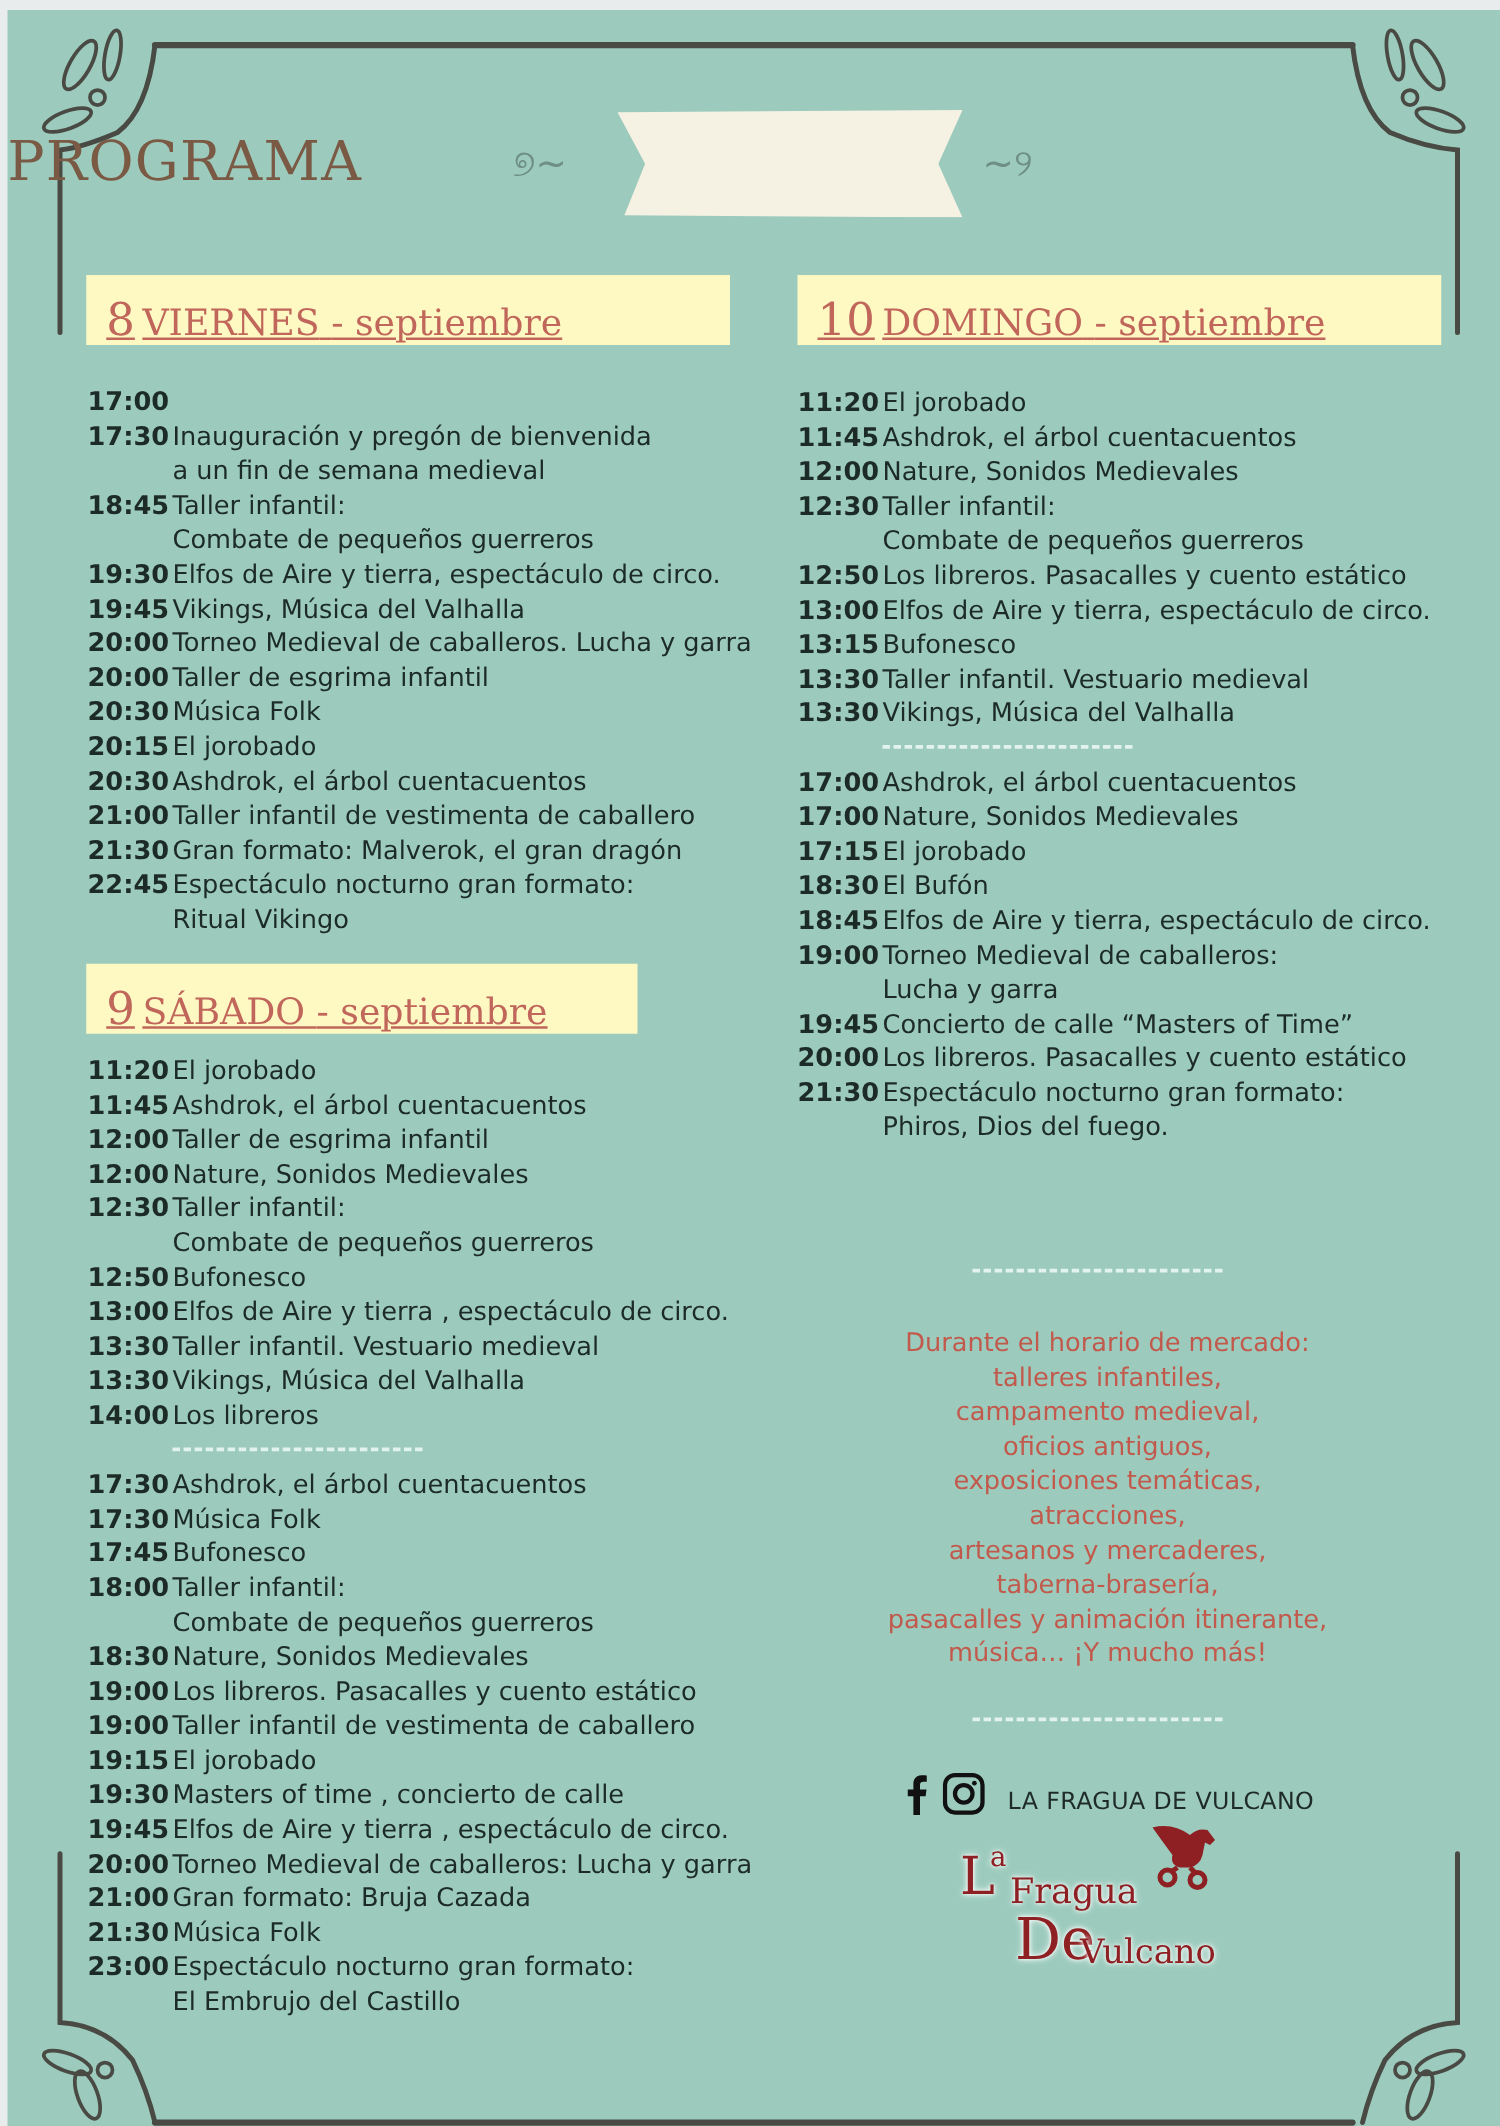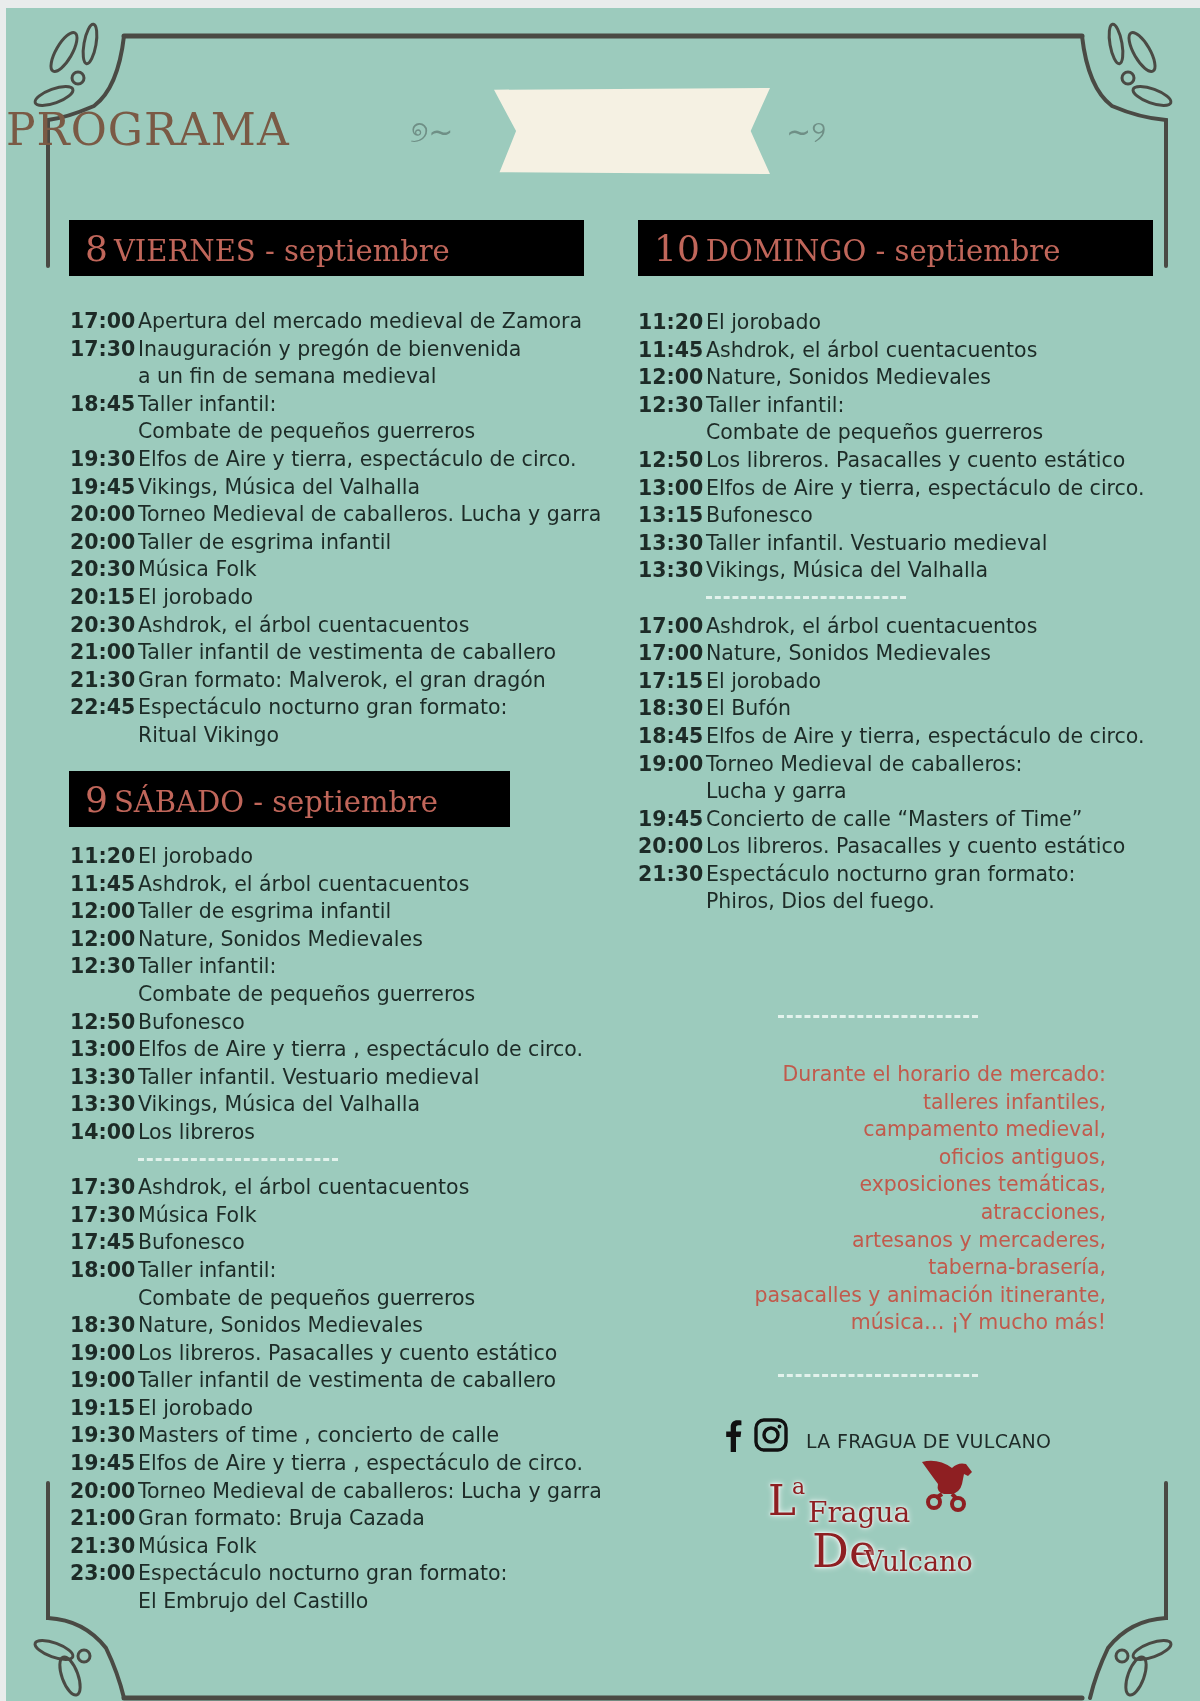--- a/index.html
+++ b/index.html
@@ -18,36 +18,36 @@
     background:#f5f1e3;
     clip-path: polygon(0 2%, 100% 0, 93% 50%, 100% 100%, 2% 98%, 8% 50%);
   }
   .title-text {
     position:absolute; left:0; width:1194px; top:96px; text-align:left;
     font-family:"DejaVu Serif", serif; font-size:44px; letter-spacing:1px;
     color:#7a5a45; font-weight:normal;
   }
   .swirl { position:absolute; top:106px; font-size:30px; color:#6f8f86; }
   .day-header {
-    position:absolute; background:#000000; height:56px;
+    position:absolute; background:#fef9c3; height:56px;
     font-family:"DejaVu Serif", serif; color:#c0665a; font-size:29px;
-    line-height:58px; padding-left:16px; box-sizing:border-box; white-space:nowrap;
+    line-height:74px; padding-left:16px; box-sizing:border-box; white-space:nowrap;text-decoration:underline;
   }
   .day-header .num { font-size:36px; margin-right:6px; }
   .sched { position:absolute; font-size:20.5px; color:#1d2b27; }
   .row { display:flex; height:27.6px; line-height:27.6px; white-space:nowrap; }
   .time { width:68px; font-weight:bold; flex-shrink:0; }
   .desc { }
   .sep-row { height:27.6px; position:relative; }
   .sep-row .dash {
     position:absolute; left:68px; top:11px; width:200px; height:0;
     border-top:3px dashed #e2f2ec;
   }
   .notes {
-    position:absolute; left:660px; width:440px; top:1053px; text-align:right;
+    position:absolute; left:660px; width:440px; top:1053px; text-align:center;
     color:#c15a4c; font-size:20.5px; line-height:27.6px;
   }
   .hdash { position:absolute; height:0; border-top:3px dashed #e2f2ec; }
   .social {
     position:absolute; left:718px; top:1410px; display:flex; align-items:flex-end; gap:12px;
   }
   .social .handle { font-size:19px; color:#1f2b28; margin-left:6px; letter-spacing:0.3px; }
   .logo { position:absolute; left:762px; top:1460px; width:230px; height:110px; }
   .logo-text { font-family:"DejaVu Serif", serif; color:#8e1f22; position:absolute; white-space:nowrap;
     text-shadow:0 0 6px #ffffff, 0 0 3px #ffffff; }
@@ -89,21 +89,20 @@
   <span class="swirl" style="left:780px;">~୨</span>
   <div class="title-text">PROGRAMA</div>
 
   <div class="day-header" style="left:63px; top:212px; width:515px;">
     <span class="num">8</span><span>VIERNES</span>
     <span>- septiembre</span>
   </div>
   <div class="sched" style="left:64px; top:300px;">
     <div class="row">
         <span class="time">17:00</span>
-        <span class="desc">Apertura del mercado medieval de Zamora</span>
       </div>
     <div class="row">
         <span class="time">17:30</span>
         <span class="desc">Inauguración y pregón de bienvenida</span>
       </div>
     <div class="row">
         <span class="time"></span>
         <span class="desc">a un fin de semana medieval</span>
       </div>
     <div class="row">

